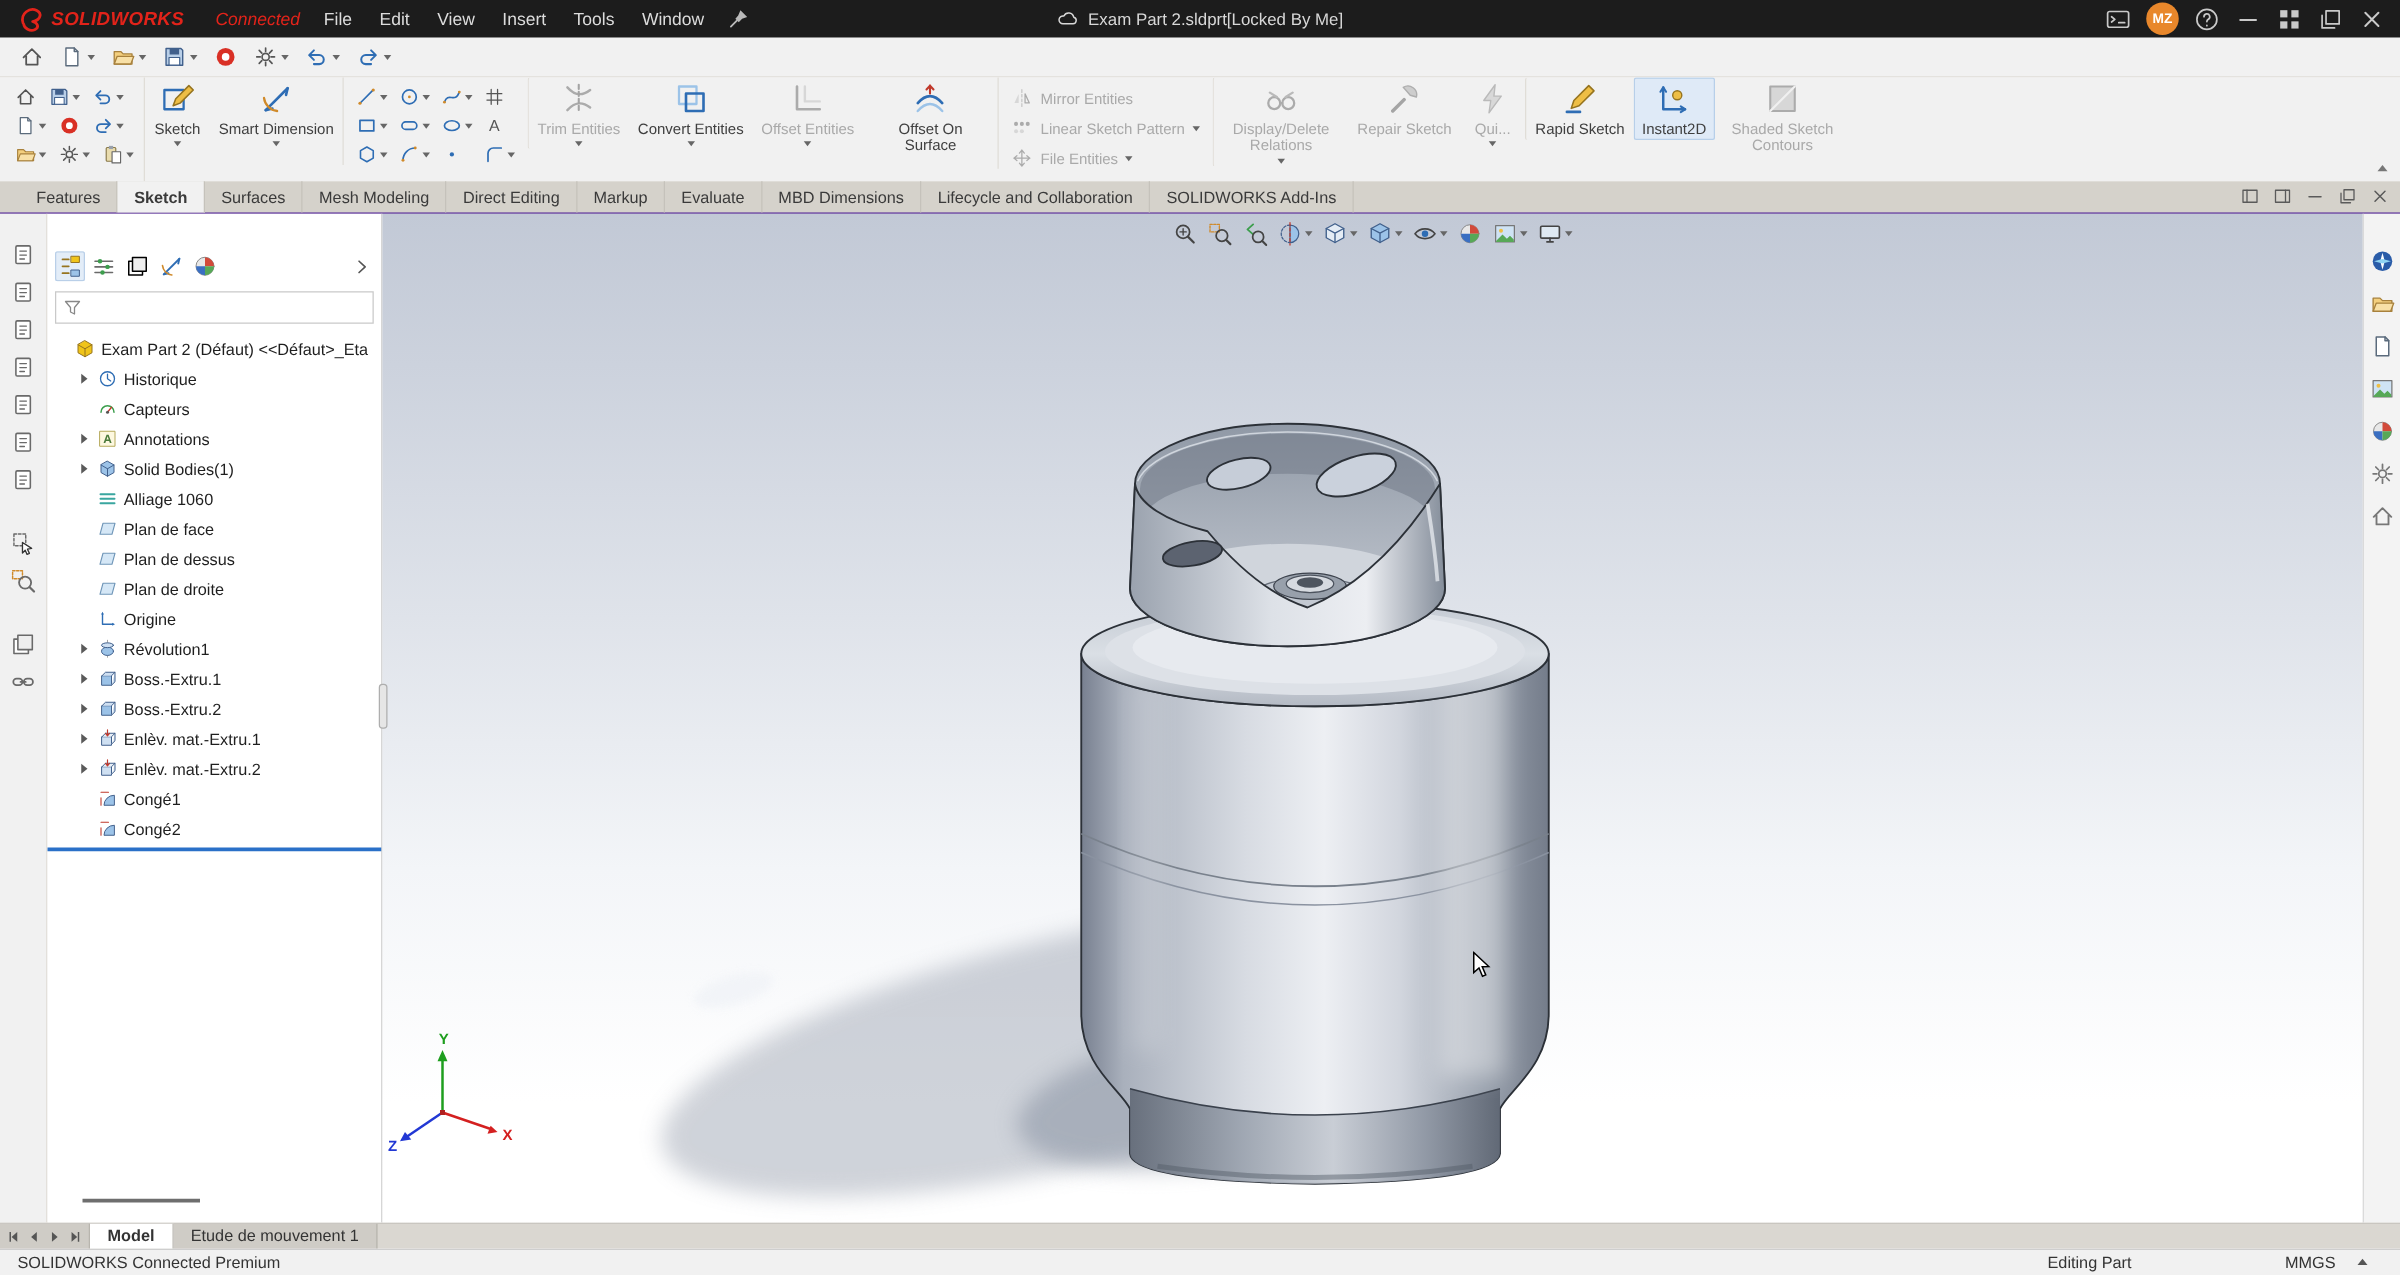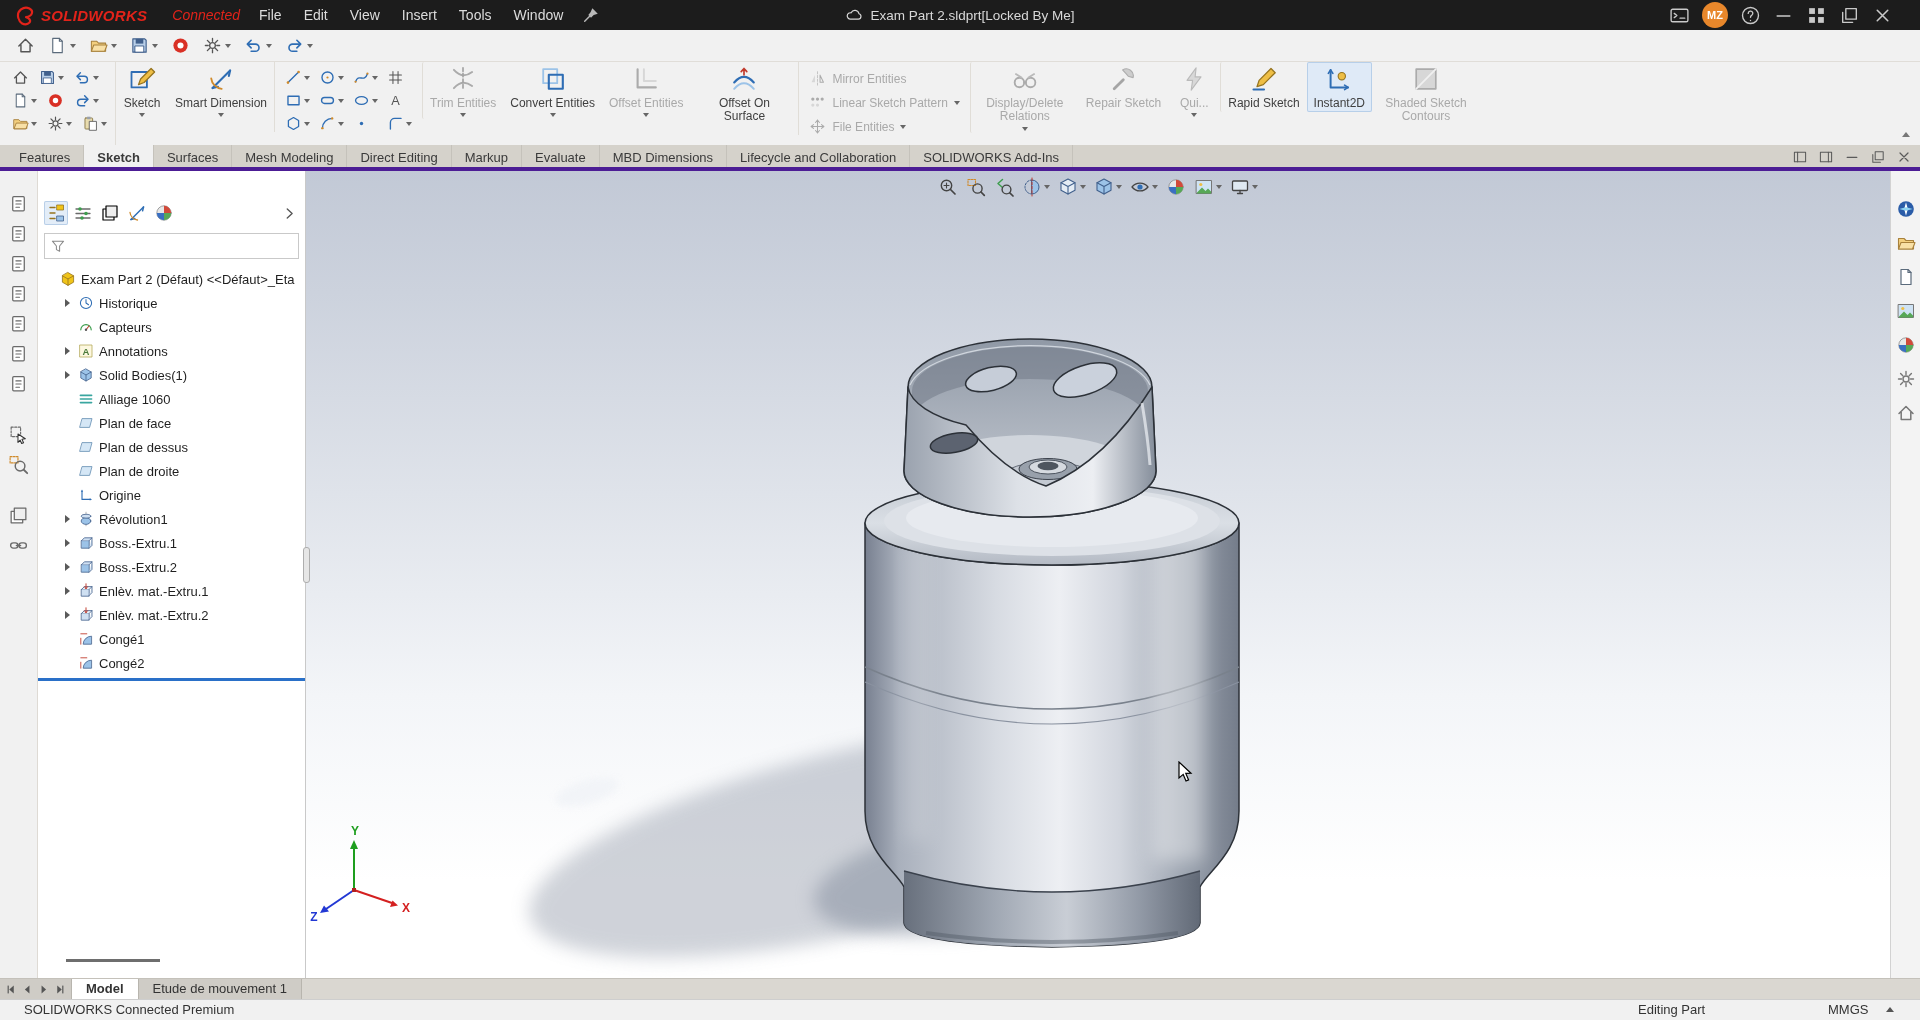--- a/index.html
+++ b/index.html
@@ -15,21 +15,21 @@
 .titlebar{height:30px;background:#1c1c1c;display:flex;align-items:center;position:relative;color:#c9c9c9;flex:0 0 auto}
 .brand{display:flex;align-items:center;gap:5px;padding:0 8px 0 14px}
 .brand .mark{width:22px;height:22px}
 .bn{color:#e2231a;font-style:italic;font-weight:bold;font-size:15px;letter-spacing:.3px}
 .bs{color:#e2231a;font-style:italic;font-size:14px;margin-left:20px}
 #menubar{display:flex;font-size:14px;color:#dcdcdc}
 .menu-item{padding:0 11px;line-height:40px}
 .pinw{width:18px;height:18px;margin-left:8px}
 .doc-title{position:absolute;left:50%;transform:translateX(-50%);display:flex;align-items:center;gap:7px;font-size:13.5px;color:#d8d8d8}
 .doc-title .cl{width:18px;height:18px}
-.tb-right{margin-left:auto;display:flex;align-items:center;gap:12px;padding-right:27px}
+.tb-right{margin-left:auto;display:flex;align-items:center;gap:12px;padding-right:12px}
 .avatar{width:26px;height:26px;border-radius:50%;background:#e8872b;color:#fff;font-size:11px;font-weight:bold;display:flex;align-items:center;justify-content:center}
 #tbr-before,#tbr-after{display:flex;align-items:center;gap:12px}
 
 .quickbar{height:32px;background:#f1f1f1;border-bottom:1px solid #e0ddd8;display:flex;align-items:center;padding-left:12px;gap:4px;color:#555;flex:0 0 auto}
 #quickbar-items{display:flex;align-items:center;gap:5px}
 .qa-btn{display:flex;align-items:center;gap:3px;padding:3px 4px;border-radius:2px}
 
 .ribbon{height:83px;background:#f1f1f1;display:flex;position:relative;color:#555;flex:0 0 auto}
 #qcol{padding:7px 8px 0 12px;display:flex;flex-direction:column;gap:6px;border-right:1px solid #e0ddd7}
 .qc-row{display:flex;gap:10px;align-items:center}
@@ -43,21 +43,21 @@
 .rb-big.active{background:#dfeaf7;box-shadow:inset 0 0 0 1px #b7cfe9}
 .toolgrid{display:grid;grid-template-columns:repeat(4,auto);column-gap:9px;row-gap:6px;padding:7px 10px 0;align-content:start}
 .tg-cell{display:flex;align-items:center;gap:2px}
 .stack{display:flex;flex-direction:column;gap:7px;padding:8px 10px 0;align-items:flex-start}
 .st-row{display:flex;align-items:center;gap:6px}
 .st-row .lbl{font-size:12px;color:#3f3f3f}
 .disabled .lbl{color:#a9a9a9!important}
 .disabled [data-icon]{filter:grayscale(1) opacity(.5)}
 .up-caret{position:absolute;right:10px;bottom:8px;width:0;height:0;border-left:4px solid transparent;border-right:4px solid transparent;border-bottom:5px solid #777}
 
-.cmdtabs{height:26px;background:#d5d2cb;display:flex;align-items:stretch;padding-left:6px;position:relative;border-bottom:4px solid #4c1d95;flex:0 0 auto}
+.cmdtabs{height:26px;background:#d5d2cb;display:flex;align-items:stretch;padding-left:16px;position:relative;border-bottom:1px solid #4c1d95;flex:0 0 auto}
 #ctabs{display:flex}
 .ctab{padding:0 13px;font-size:13px;line-height:25px;color:#3a3a3a;border-right:1px solid #c5c2bb;white-space:nowrap}
 .ctab.active{background:#f1f1f1;font-weight:bold}
 #ct-right{position:absolute;right:8px;top:4px;display:flex;gap:10px;color:#5a5a5a}
 
 .main{display:flex;height:807px;position:relative;flex:0 0 auto}
 #lstrip{width:38px;background:#f1f1f1;border-right:1px solid #dedad4;display:flex;flex-direction:column;align-items:center;padding-top:22px;gap:9px;color:#6a6a6a}
 .gapbig{height:12px;flex:0 0 auto}
 .fpanel{width:268px;background:#fff;position:relative;border-right:1px solid #c9c9c9}
 #ptabs{margin:30px 6px 0;display:flex;gap:3px;position:relative;height:24px;align-items:center}
@@ -82,21 +82,21 @@
 .scene{position:absolute;left:0;top:0}
 .cursor{position:absolute;left:872px;top:590px;width:16px;height:22px;z-index:6}
 #tpane{width:30px;background:#f3f3f3;border-left:1px solid #d2d2d2;display:flex;flex-direction:column;align-items:center;padding-top:28px;gap:14px;color:#777}
 
 .bbar{height:21px;background:#dad7d1;border-top:1px solid #c4c1ba;display:flex;align-items:stretch;flex:0 0 auto}
 #bnav{display:flex;align-items:center;padding:0 5px;gap:3px;background:#cfccc6;border-right:1px solid #b8b5ae;color:#555}
 #btabs{display:flex}
 .btab{padding:0 14px;font-size:13px;line-height:20px;color:#333;border-right:1px solid #b8b5ae;background:#cfccc6}
 .btab.active{background:#fff;font-weight:bold}
 .sbar{height:21px;background:#f1f1f1;border-top:1px solid #cecece;position:relative;font-size:13px;color:#333;flex:0 0 auto}
-.sb-left{position:absolute;left:24px;top:2px}
+.sb-left{position:absolute;left:14px;top:2px}
 .sb-mode{position:absolute;left:1638px;top:2px}
 .sb-units{position:absolute;left:1828px;top:2px}
 .sb-caret{position:absolute;left:1886px;top:7px;width:0;height:0;border-left:4px solid transparent;border-right:4px solid transparent;border-bottom:5px solid #555}
 </style>
 </head>
 <body>
 
 <div id="app">
 
   <div class="titlebar">

